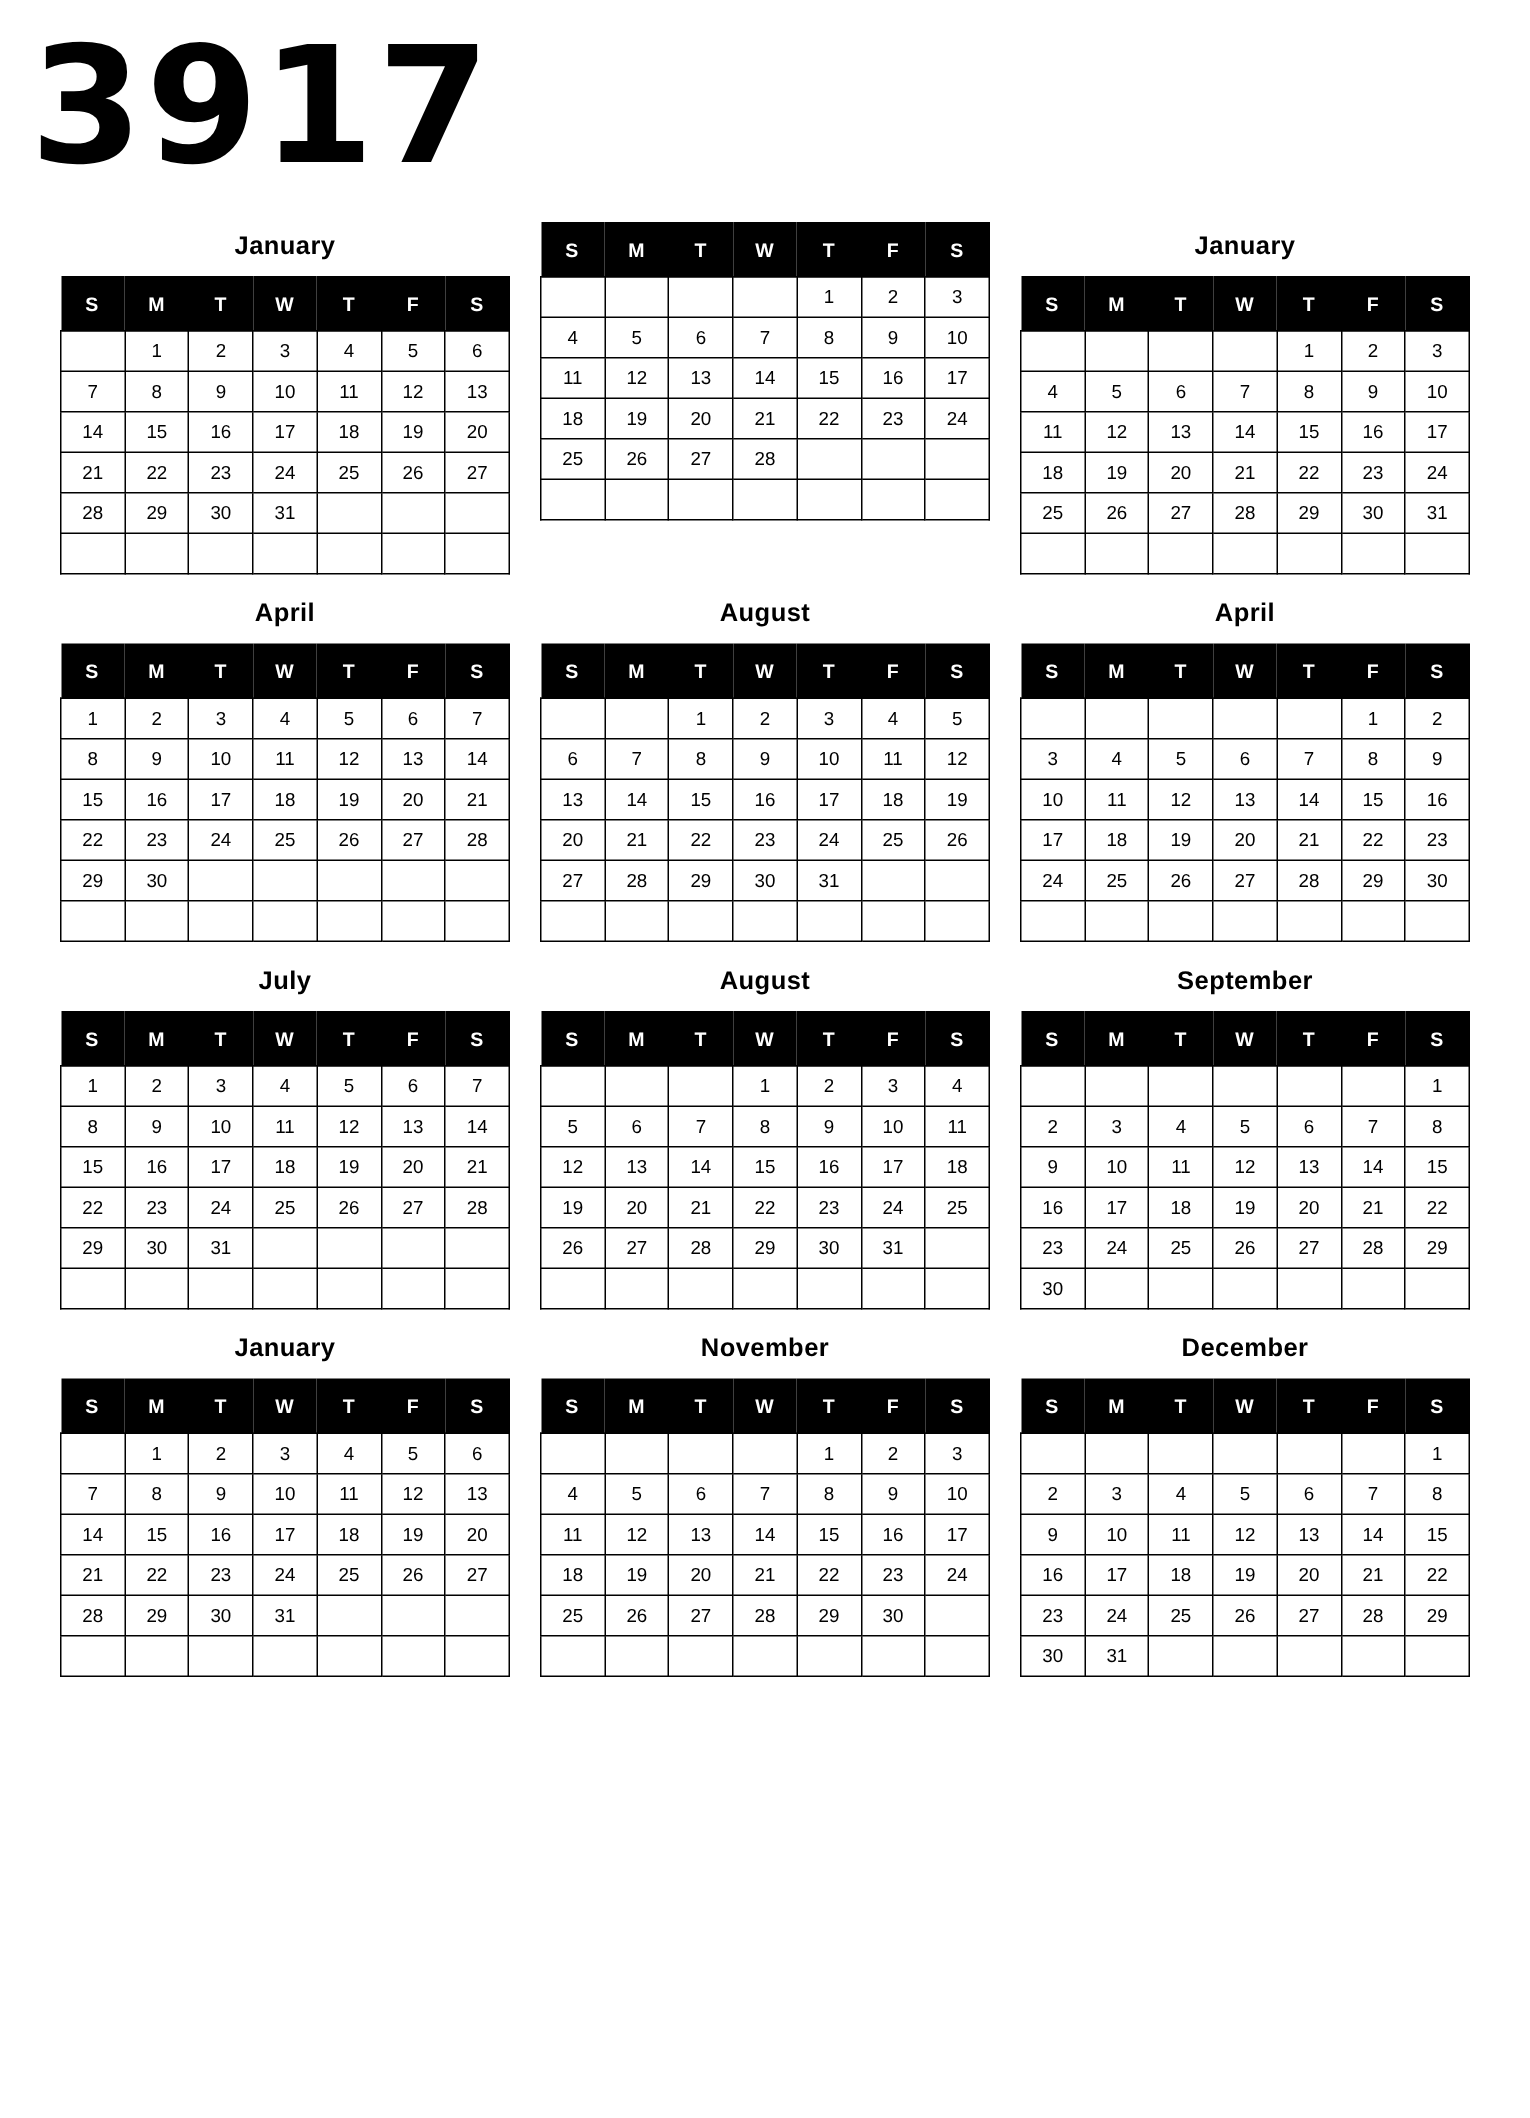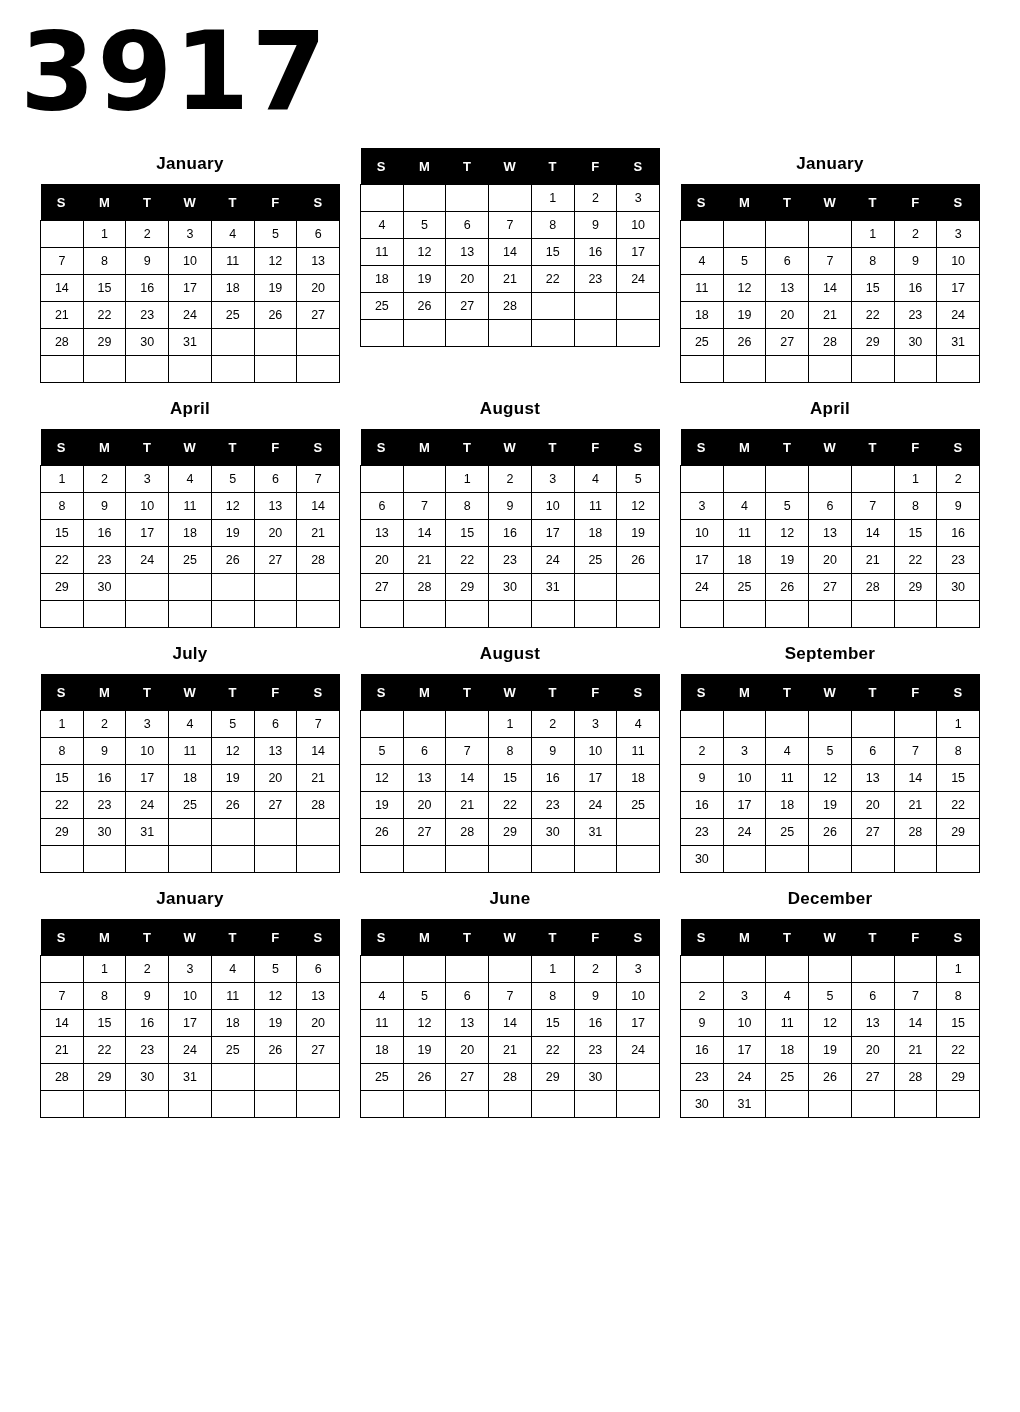--- a/index.html
+++ b/index.html
@@ -798,21 +798,21 @@
               <td></td>
               <td></td>
               <td></td>
               <td></td>
               <td></td>
             </tr>
           </tbody>
         </table>
       </div>
       <div class="month">
-        <div class="month-name">June</div>
+        <div class="month-name">November</div>
         <table class="cal">
           <thead>
             <tr class="days-head">
               <th>S</th>
               <th>M</th>
               <th>T</th>
               <th>W</th>
               <th>T</th>
               <th>F</th>
               <th>S</th>

